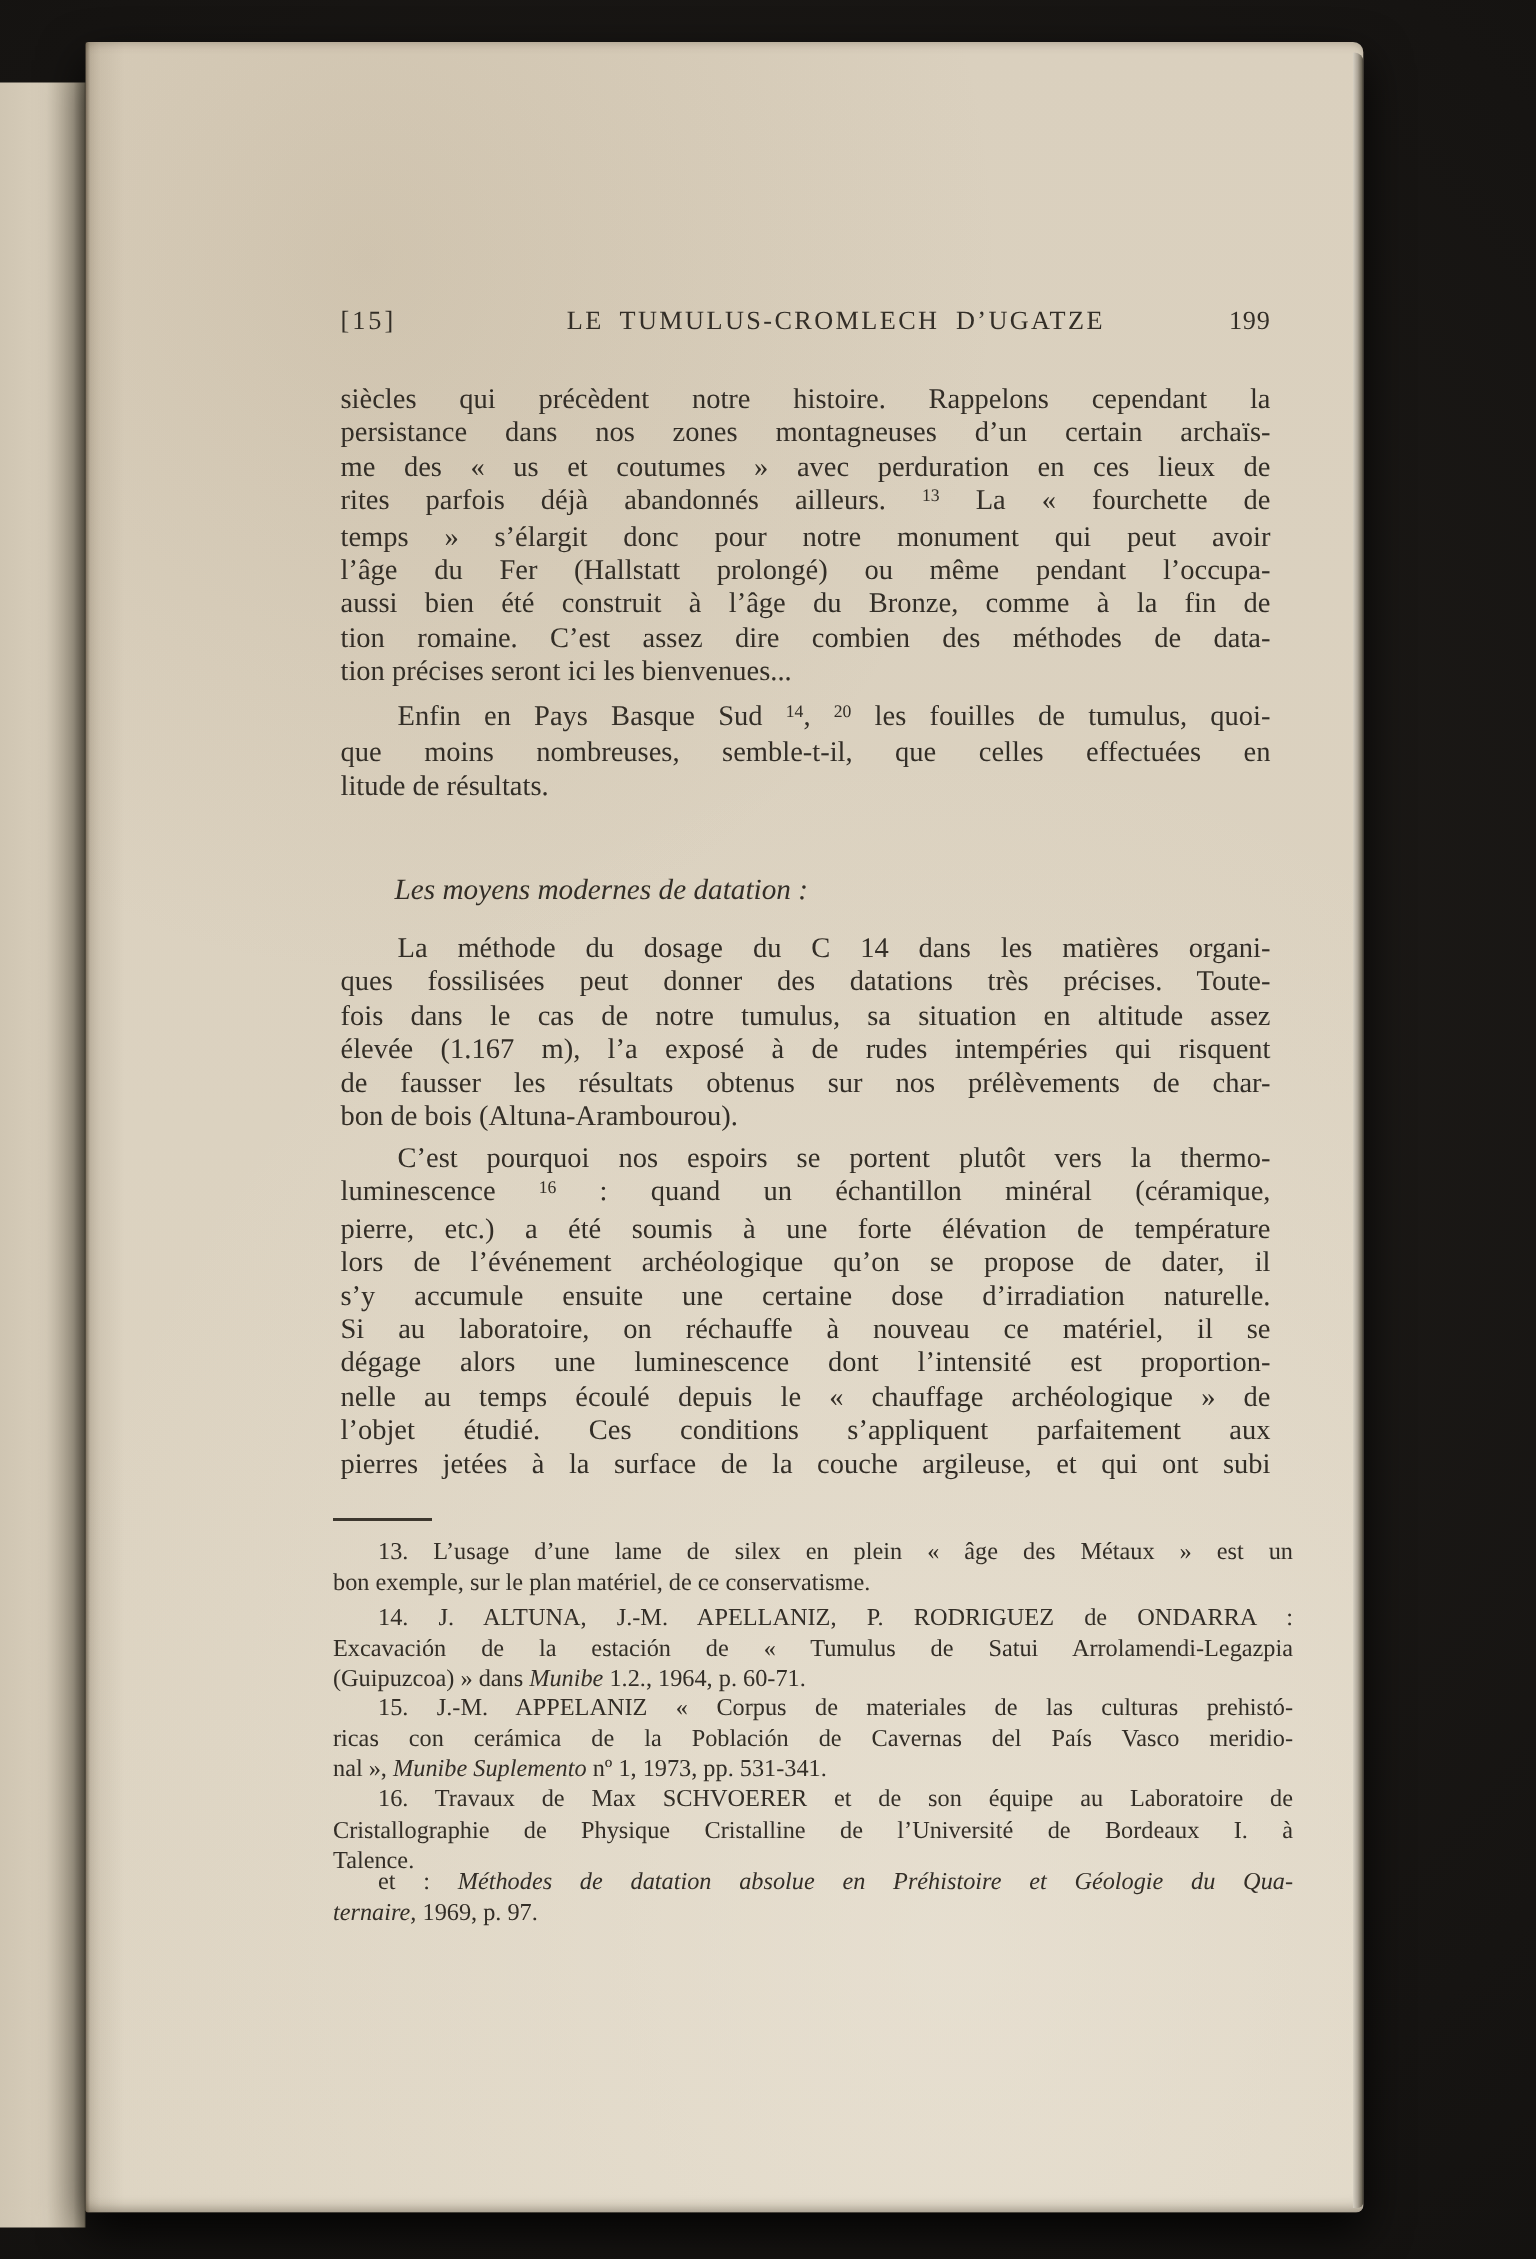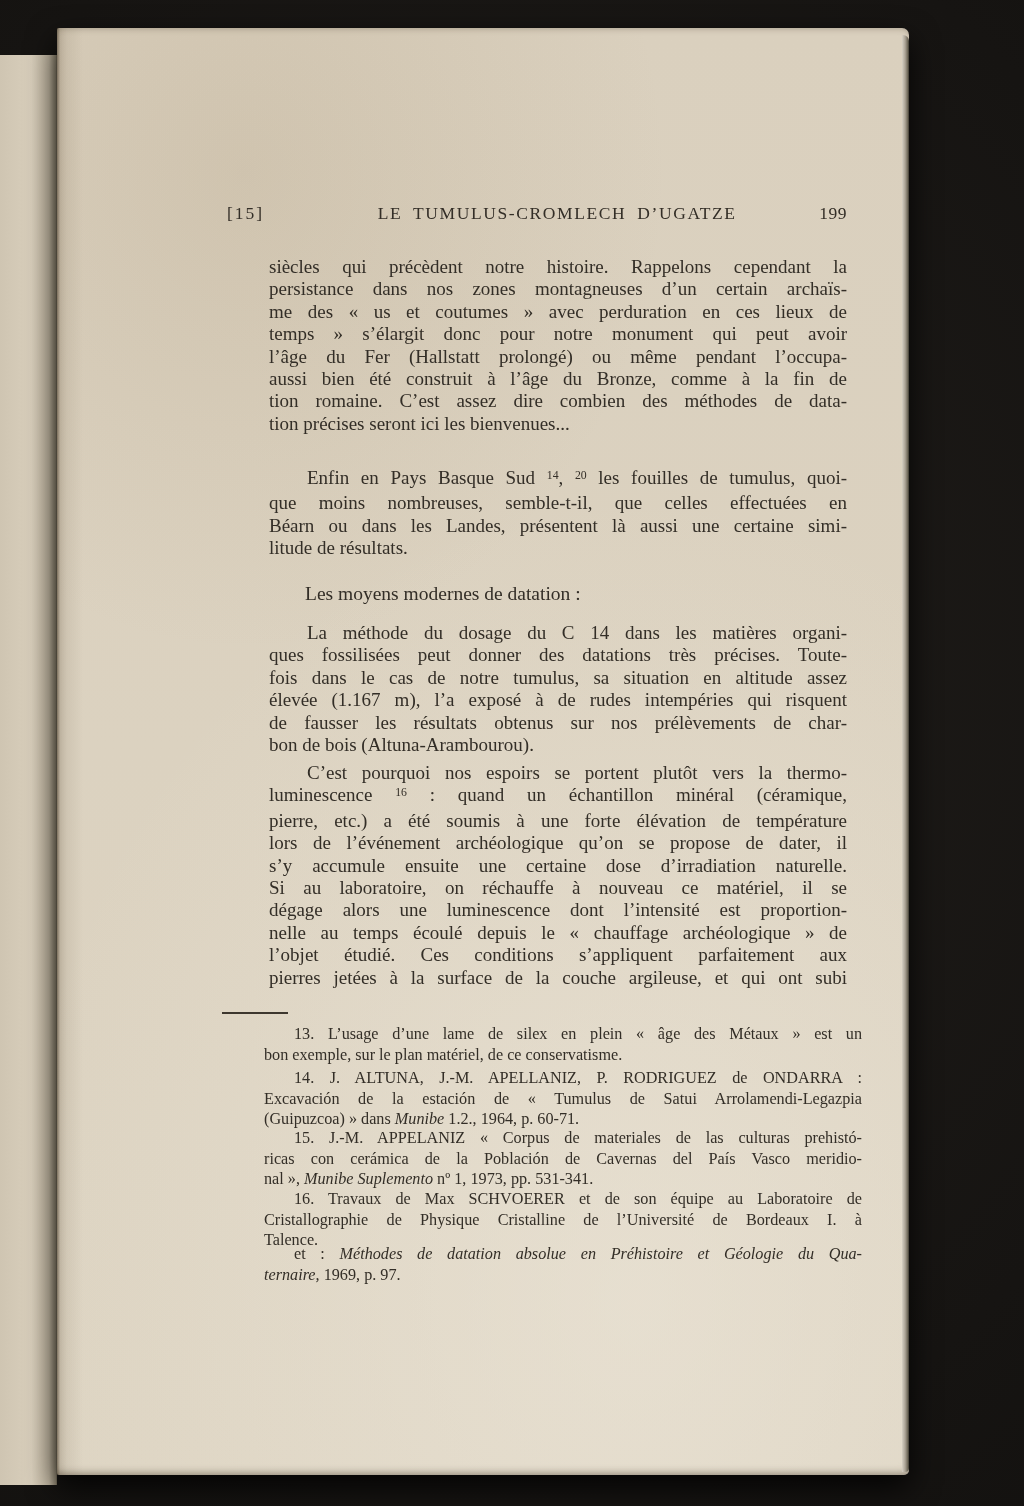--- a/index.html
+++ b/index.html
@@ -47,23 +47,23 @@
   .page-header {
     position: absolute; top: 175px; left: 0; width: 620px;
     display: flex; justify-content: space-between; align-items: baseline;
     font-size: 17.5px;
   }
   .page-header .marker { letter-spacing: 2px; }
   .page-header .title  { letter-spacing: 1.6px; word-spacing: 5px; margin-left: 31px; }
   .page-header .pageno { letter-spacing: 0.5px; }
   .block { position: absolute; left: 0; width: 620px; }
   .block.body    { font-size: 19px;   line-height: 22.4px; }
-  .block.heading { font-size: 19.5px; line-height: 22.4px; }
+  .block.heading { font-size: 19.5px; line-height: 22.4px; font-style: italic; }
   .block.footnote{ left: -5px; width: 640px; font-size: 16.2px; line-height: 20.6px; }
-  .line { text-align: justify; text-align-last: justify; margin-left: 42px; }
+  .line { text-align: justify; text-align-last: justify; }
   .line.last { text-align-last: left; }
   .sup { font-size: 0.62em; position: relative; top: -0.45em; }
   .it  { font-style: italic; }
   .rule {
     position: absolute; height: 2px; background: #3d372e;
   }
 </style>
 </head>
 <body>
 
@@ -79,30 +79,30 @@
     <div class="page-header">
       <span class="marker">[15]</span>
       <span class="title">LE TUMULUS-CROMLECH D’UGATZE</span>
       <span class="pageno">199</span>
     </div>
 
   <div class="block body" style="top: 228px;">
         <div class="line"><span>siècles qui précèdent notre histoire. Rappelons cependant la</span></div>
         <div class="line"><span>persistance dans nos zones montagneuses d’un certain archaïs-</span></div>
         <div class="line"><span>me des « us et coutumes » avec perduration en ces lieux de</span></div>
+        <div class="line"><span>rites parfois déjà abandonnés ailleurs. </span><span class="sup">13</span><span> La « fourchette de</span></div>
         <div class="line"><span>temps » s’élargit donc pour notre monument qui peut avoir</span></div>
         <div class="line"><span>l’âge du Fer (Hallstatt prolongé) ou même pendant l’occupa-</span></div>
         <div class="line"><span>aussi bien été construit à l’âge du Bronze, comme à la fin de</span></div>
         <div class="line"><span>tion romaine. C’est assez dire combien des méthodes de data-</span></div>
         <div class="line last"><span>tion précises seront ici les bienvenues...</span></div>
       </div>
       <div class="block body" style="top: 439px;">
         <div class="line" style="text-indent: 38px;"><span>Enfin en Pays Basque Sud </span><span class="sup">14</span><span>, </span><span class="sup">20</span><span> les fouilles de tumulus, quoi-</span></div>
         <div class="line"><span>que moins nombreuses, semble-t-il, que celles effectuées en</span></div>
-        <div class="line"><span>Béarn ou dans les Landes, présentent là aussi une certaine simi-</span></div>
         <div class="line last"><span>litude de résultats.</span></div>
       </div>
       <div class="block heading" style="top: 555px;">
         <div class="line last" style="text-indent: 36px;"><span>Les moyens modernes de datation :</span></div>
       </div>
       <div class="block body" style="top: 594px;">
         <div class="line" style="text-indent: 38px;"><span>La méthode du dosage du C 14 dans les matières organi-</span></div>
         <div class="line"><span>ques fossilisées peut donner des datations très précises. Toute-</span></div>
         <div class="line"><span>fois dans le cas de notre tumulus, sa situation en altitude assez</span></div>
         <div class="line"><span>élevée (1.167 m), l’a exposé à de rudes intempéries qui risquent</span></div>

